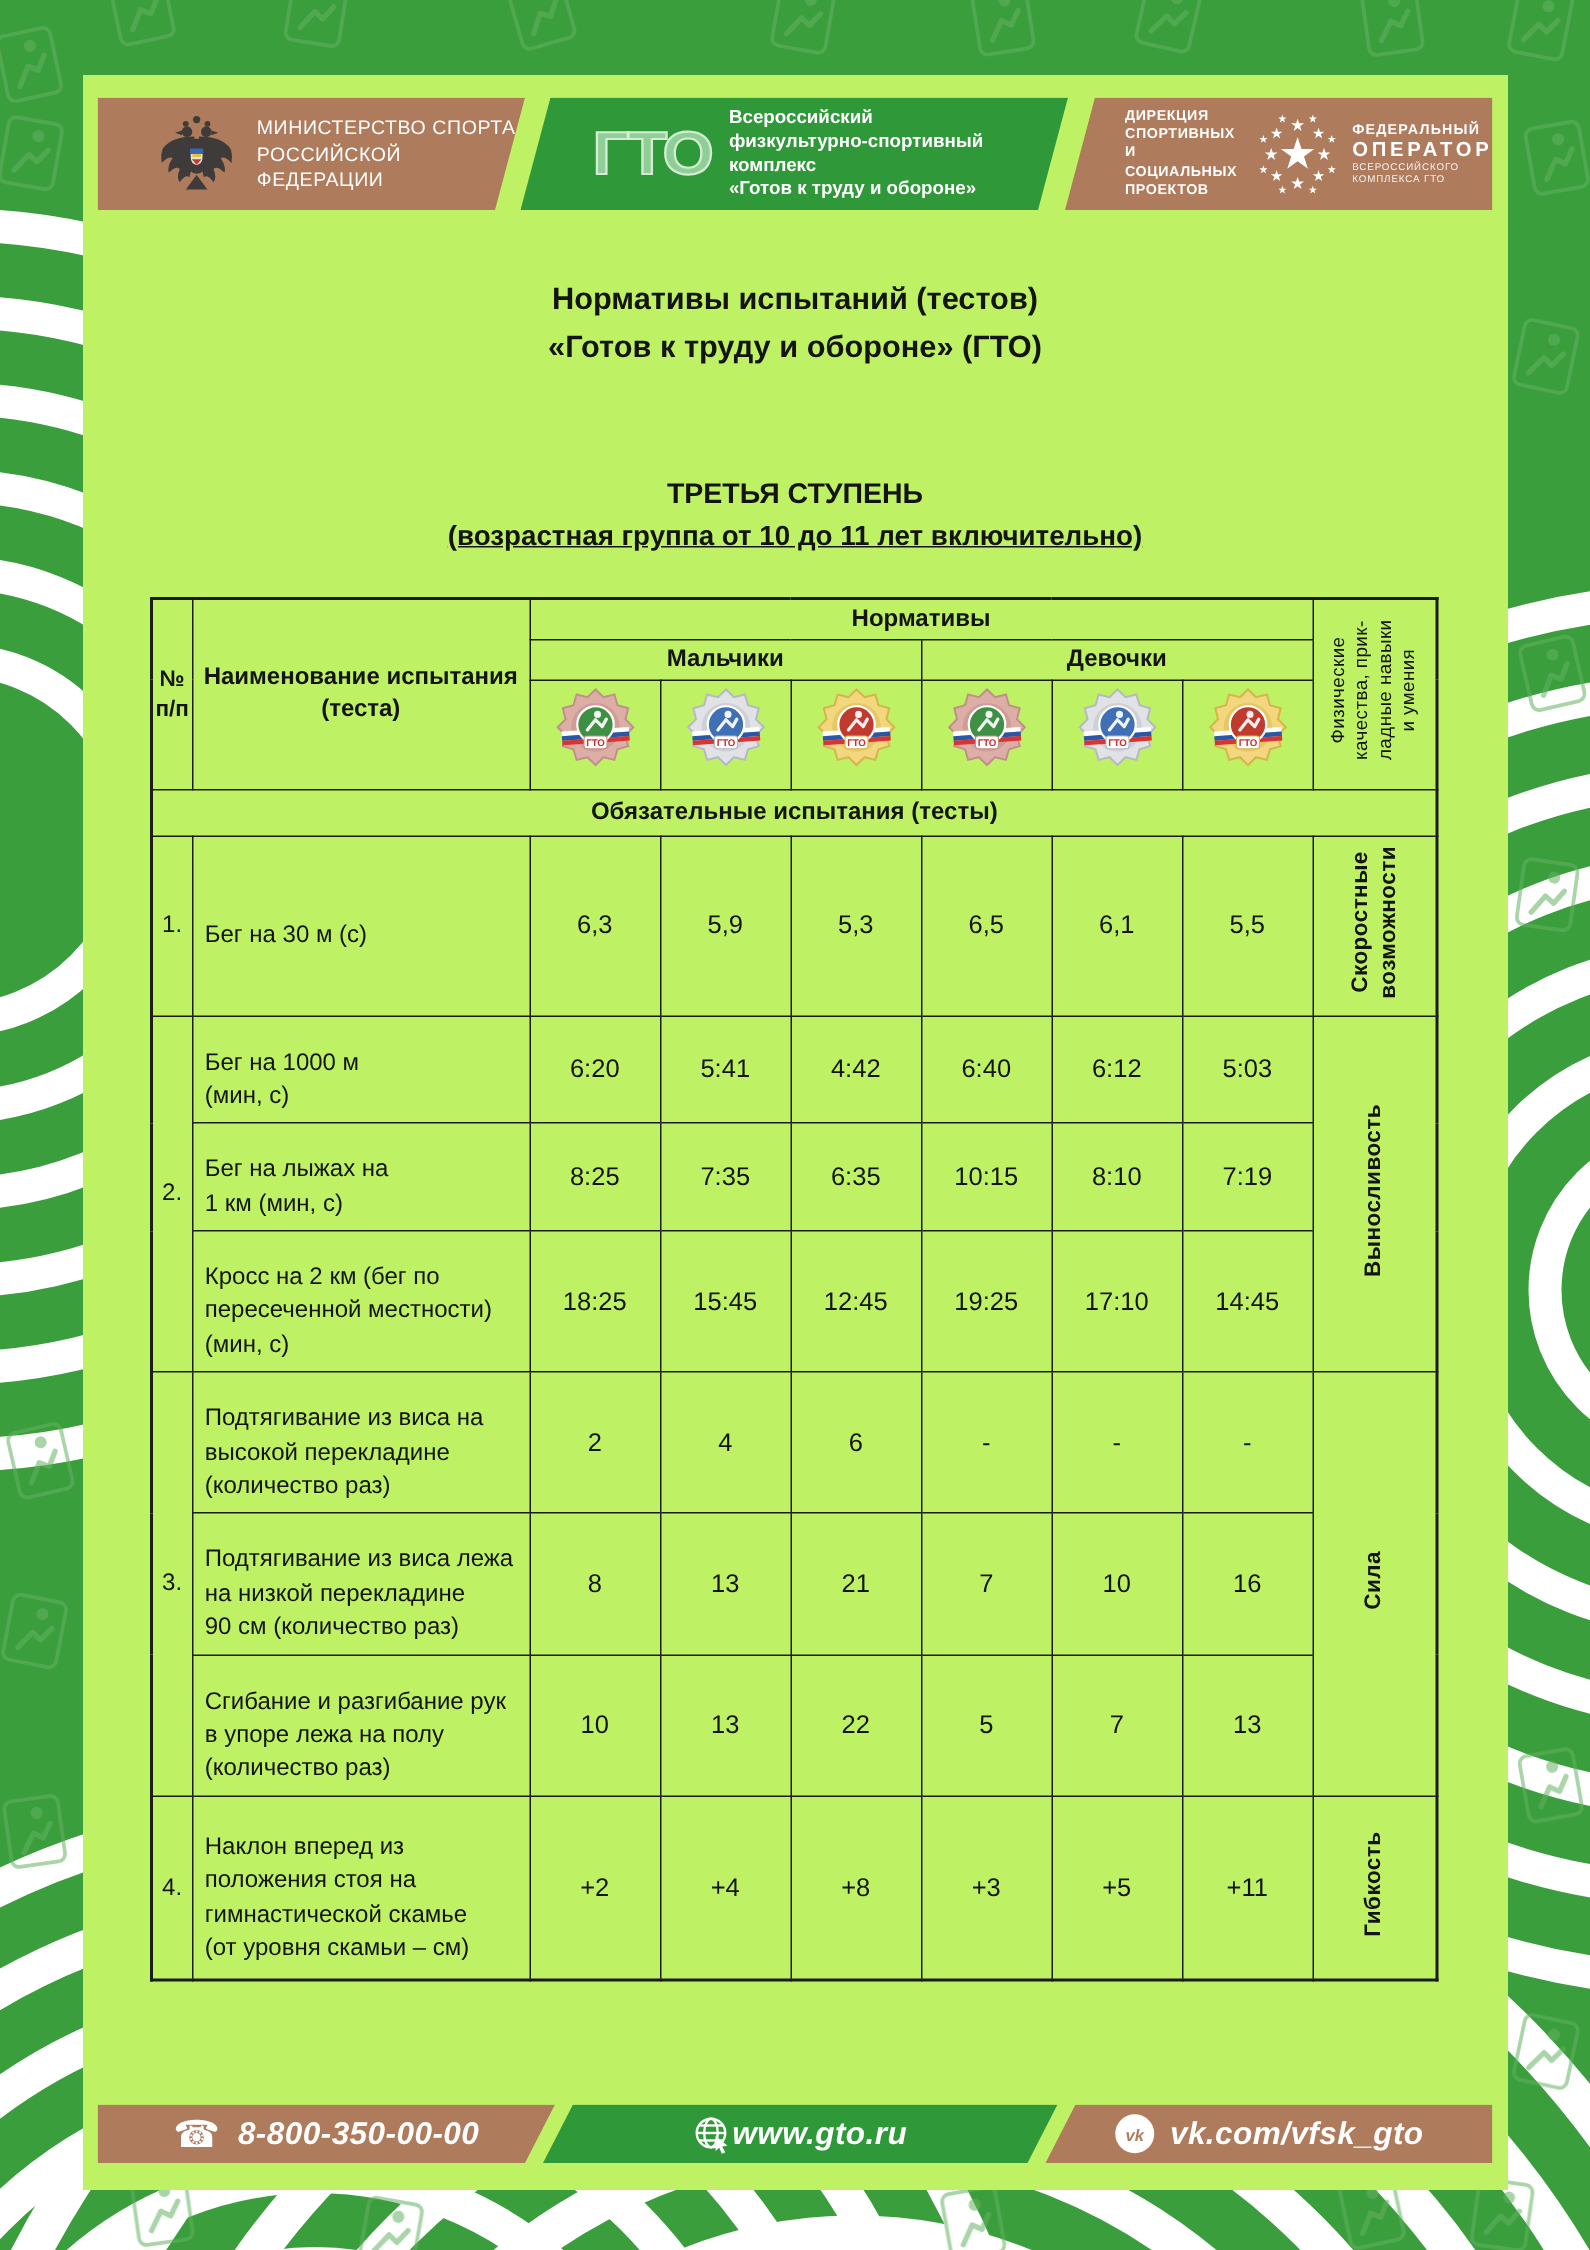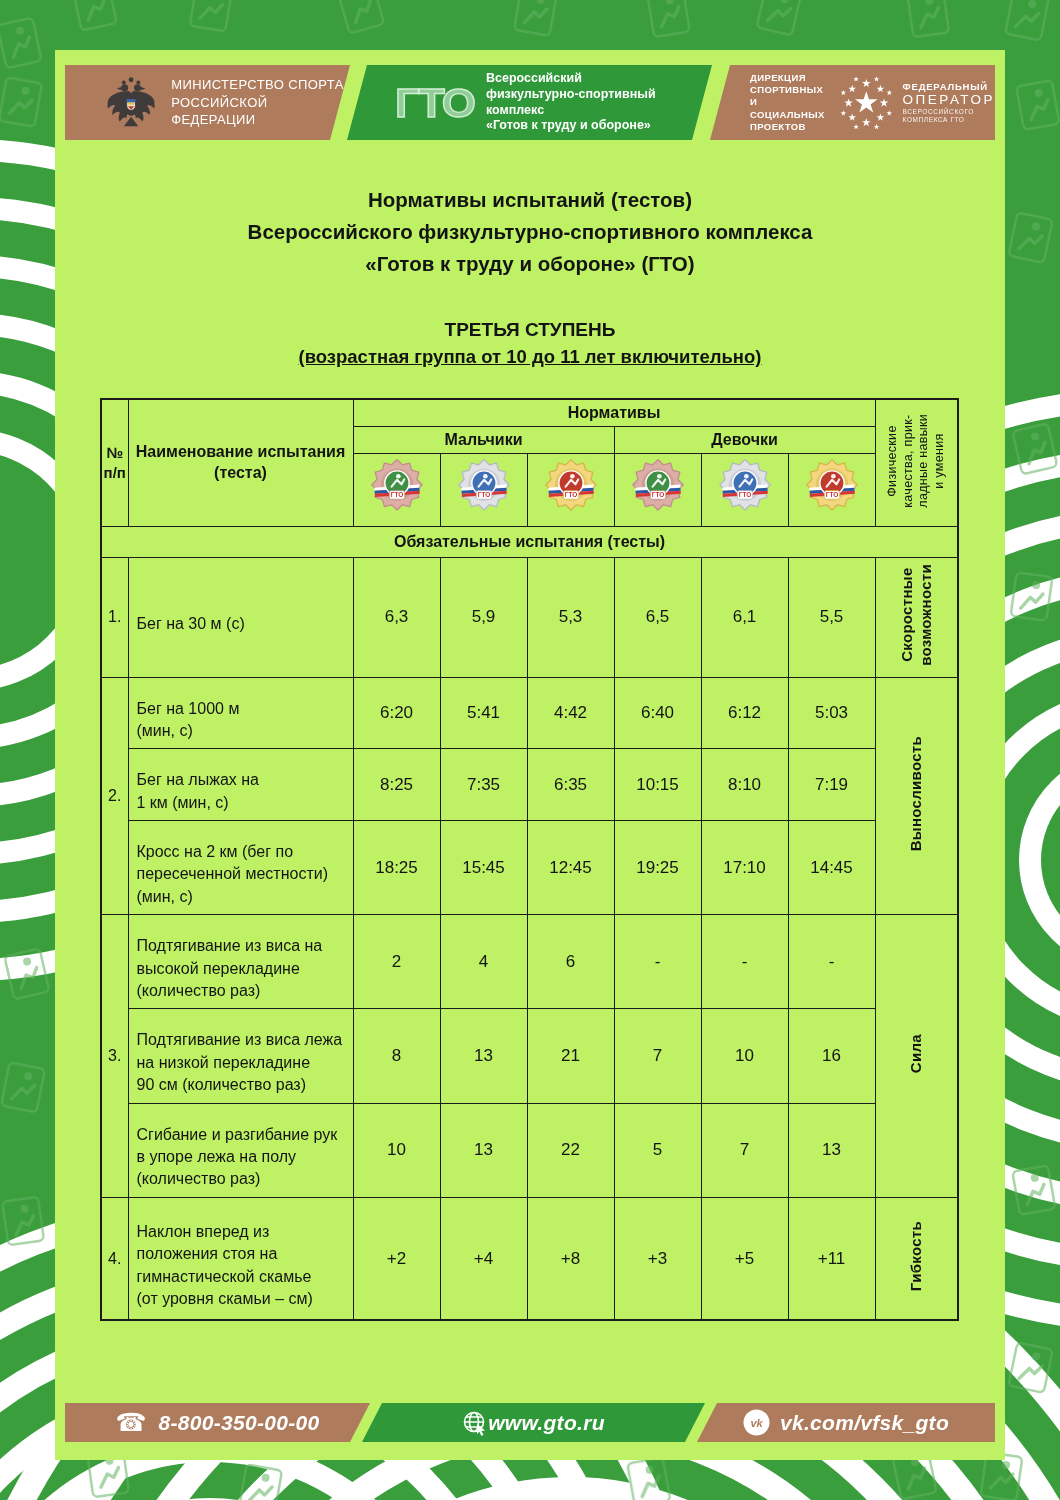--- a/index.html
+++ b/index.html
@@ -16,21 +16,21 @@
   .seg1{left:0;width:285px;clip-path:polygon(0 0,100% 0,calc(100% - 20px) 100%,0 100%);padding-left:38px;gap:12px;}
   .seg2{left:282px;width:365px;clip-path:polygon(20px 0,100% 0,calc(100% - 20px) 100%,0 100%);padding-left:48px;gap:12px;}
   .seg3{left:645px;width:285px;clip-path:polygon(20px 0,100% 0,100% 100%,0 100%);padding-left:40px;gap:9px;}
   .ministry-text{color:#ffffff;font-size:13px;line-height:1.35;letter-spacing:.4px;white-space:pre-line;}
   .gto-logo{color:#8fce97;font-size:44px;font-weight:800;letter-spacing:-2px;line-height:1;
             -webkit-text-stroke:1.5px #d4ecd4;transform:scaleY(.92);}
   .gto-text{color:#ffffff;font-size:12.5px;font-weight:bold;line-height:1.25;white-space:pre-line;}
   .dir-text{color:#ffffff;font-size:9.5px;font-weight:bold;line-height:1.3;letter-spacing:.4px;white-space:pre-line;text-align:left;}
   .op-text{color:#ffffff;line-height:1.2;}
   .op-l1{font-size:9.5px;font-weight:bold;letter-spacing:.8px;}
-  .op-l2{font-size:13.5px;font-weight:normal;letter-spacing:2.5px;}
+  .op-l2{font-size:13.5px;font-weight:bold;letter-spacing:2.5px;}
   .op-l3{font-size:6.5px;letter-spacing:.6px;opacity:.9;}
 
   
   .title-block{position:absolute;left:0;top:134px;width:100%;text-align:center;color:#141414;}
   .title-block div{font-size:20.5px;font-weight:bold;line-height:32px;}
   .subtitle-block{position:absolute;left:0;top:266px;width:100%;text-align:center;color:#141414;}
   .subtitle-block .s1{font-size:19px;font-weight:bold;line-height:27px;}
   .subtitle-block .s2{font-size:18.5px;font-weight:bold;line-height:27px;text-decoration:underline;}
 
   
@@ -268,21 +268,20 @@
           <div class="op-l1">ФЕДЕРАЛЬНЫЙ</div>
           <div class="op-l2">ОПЕРАТОР</div>
           <div class="op-l3">ВСЕРОССИЙСКОГО</div>
           <div class="op-l3">КОМПЛЕКСА ГТО</div>
         </div>
       </div>
     </div>
 
     <div class="title-block">
       <div>Нормативы испытаний (тестов)</div>
-      <div>Всероссийского физкультурно-спортивного комплекса</div>
       <div>«Готов к труду и обороне» (ГТО)</div>
     </div>
     <div class="subtitle-block">
       <div class="s1">ТРЕТЬЯ СТУПЕНЬ</div>
       <div class="s2">(возрастная группа от 10 до 11 лет включительно)</div>
     </div>
 
     <div class="tbl-wrap">
       <table>
         <colgroup>

